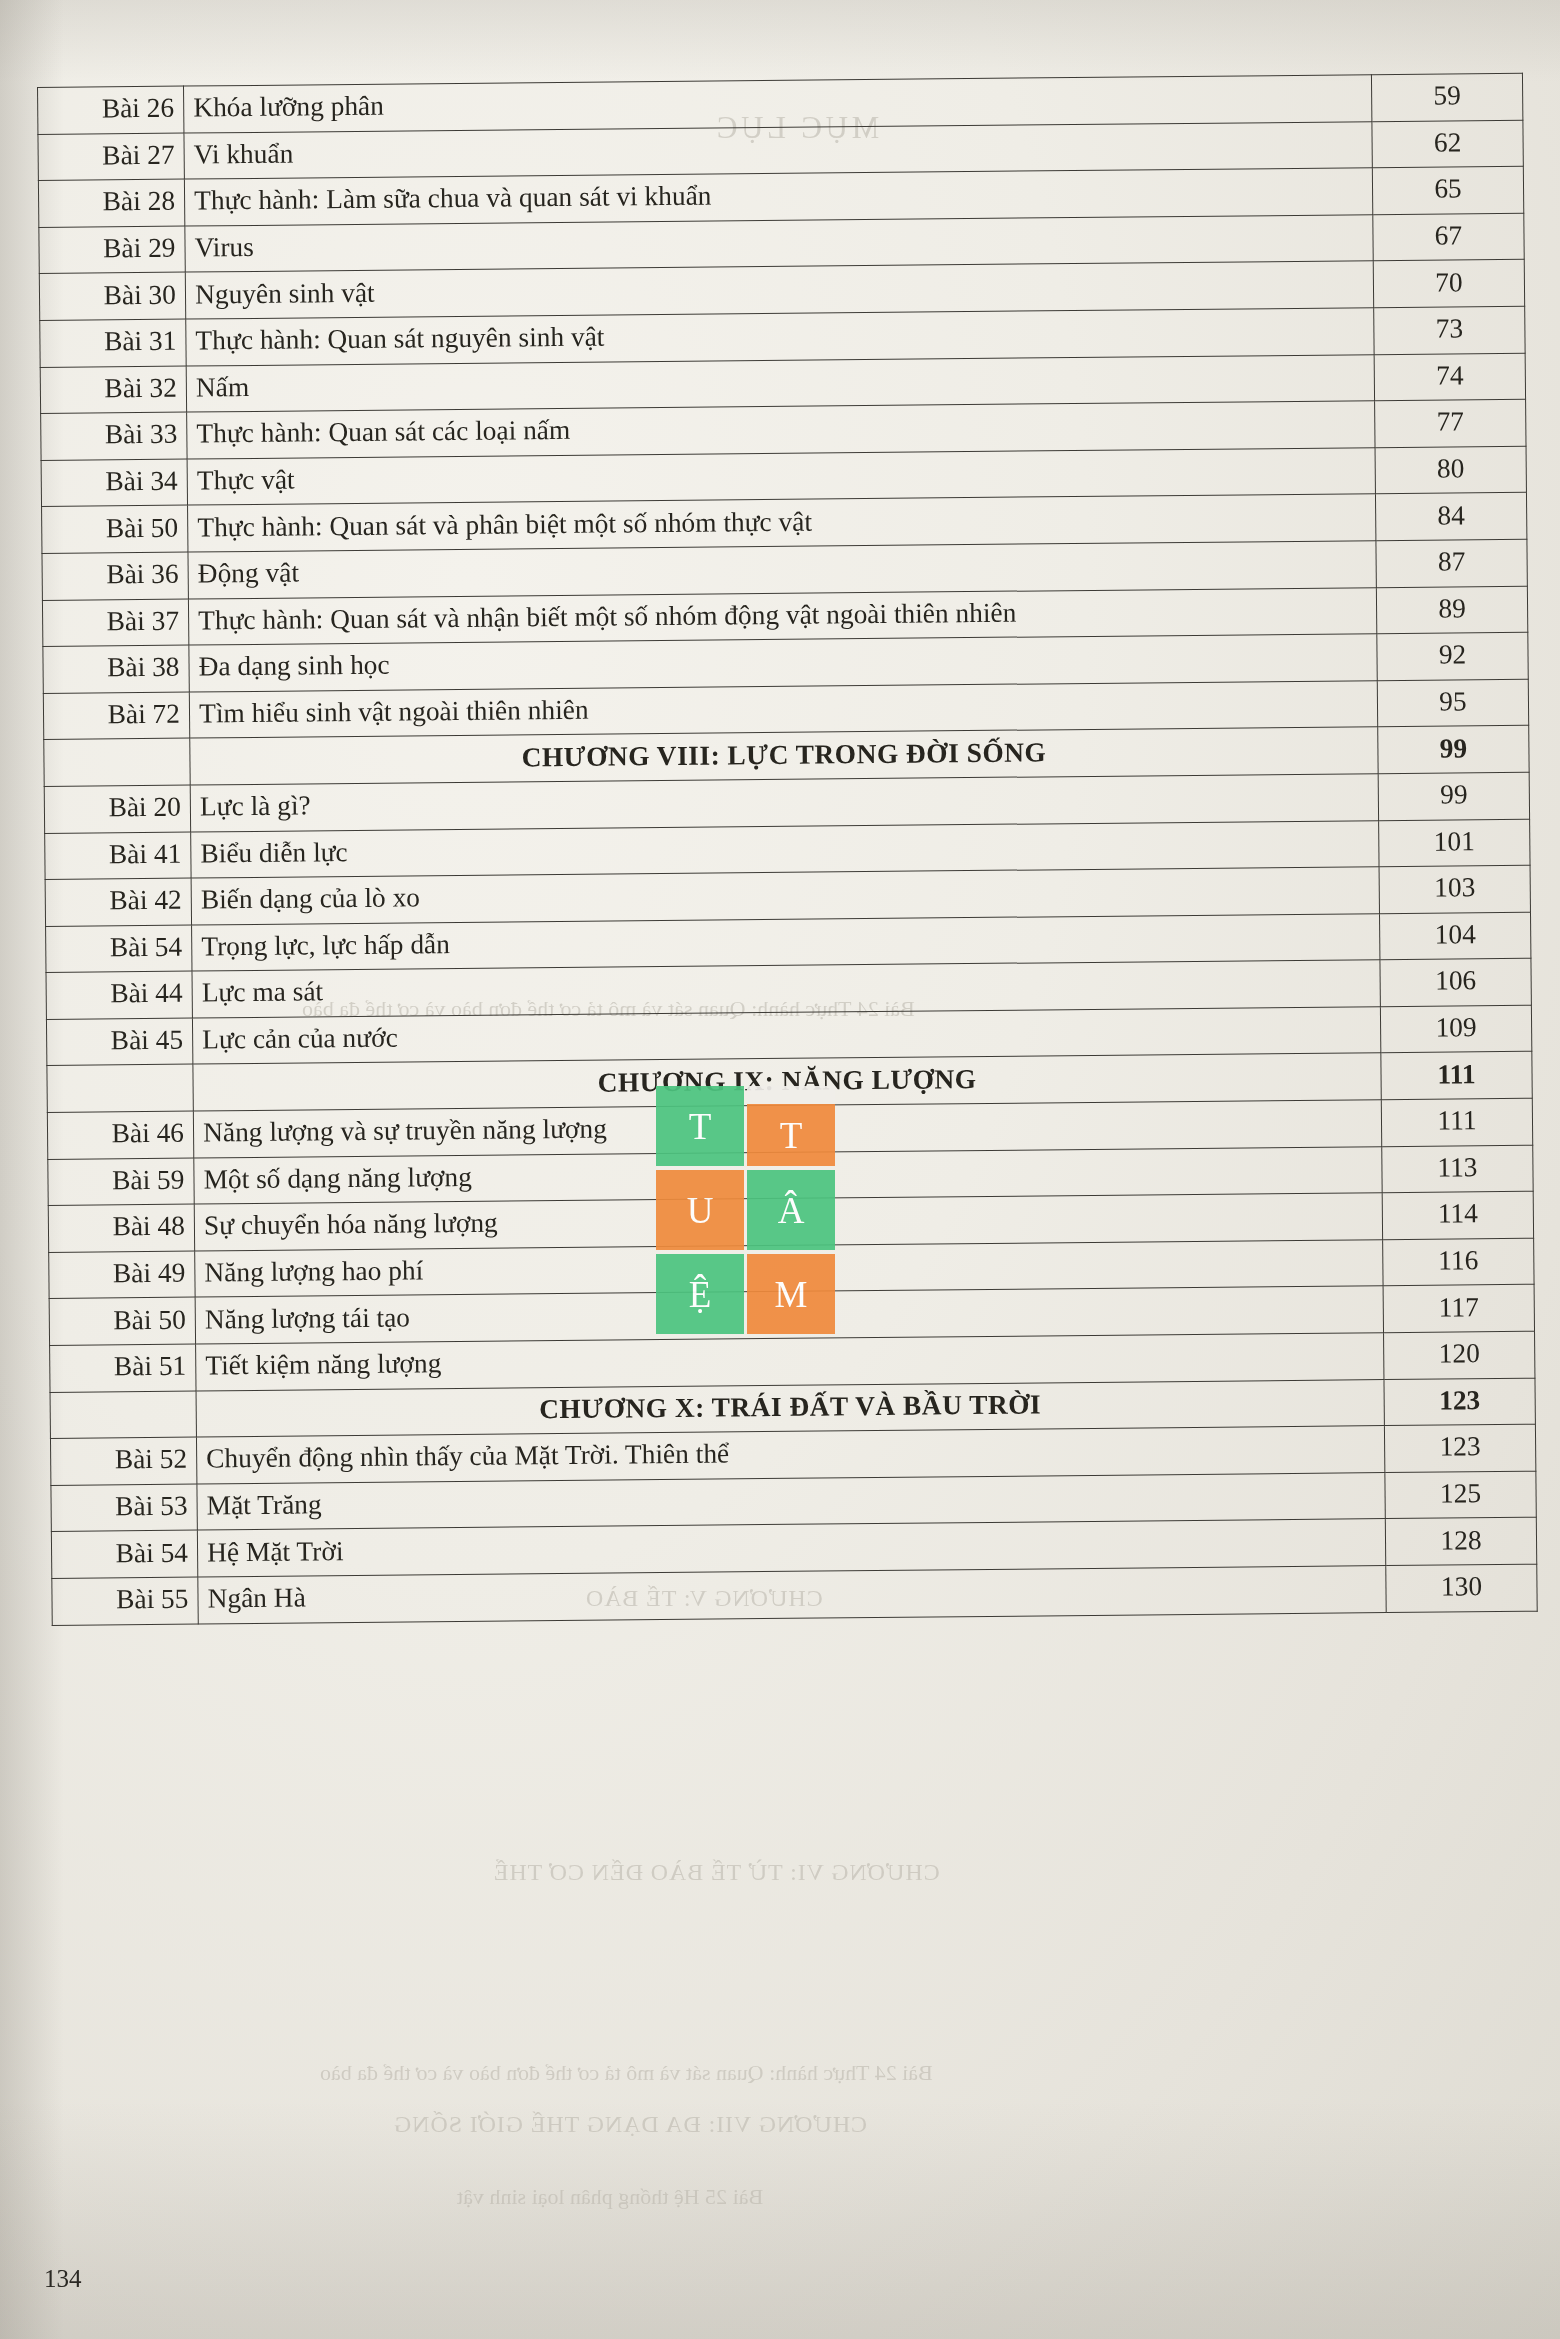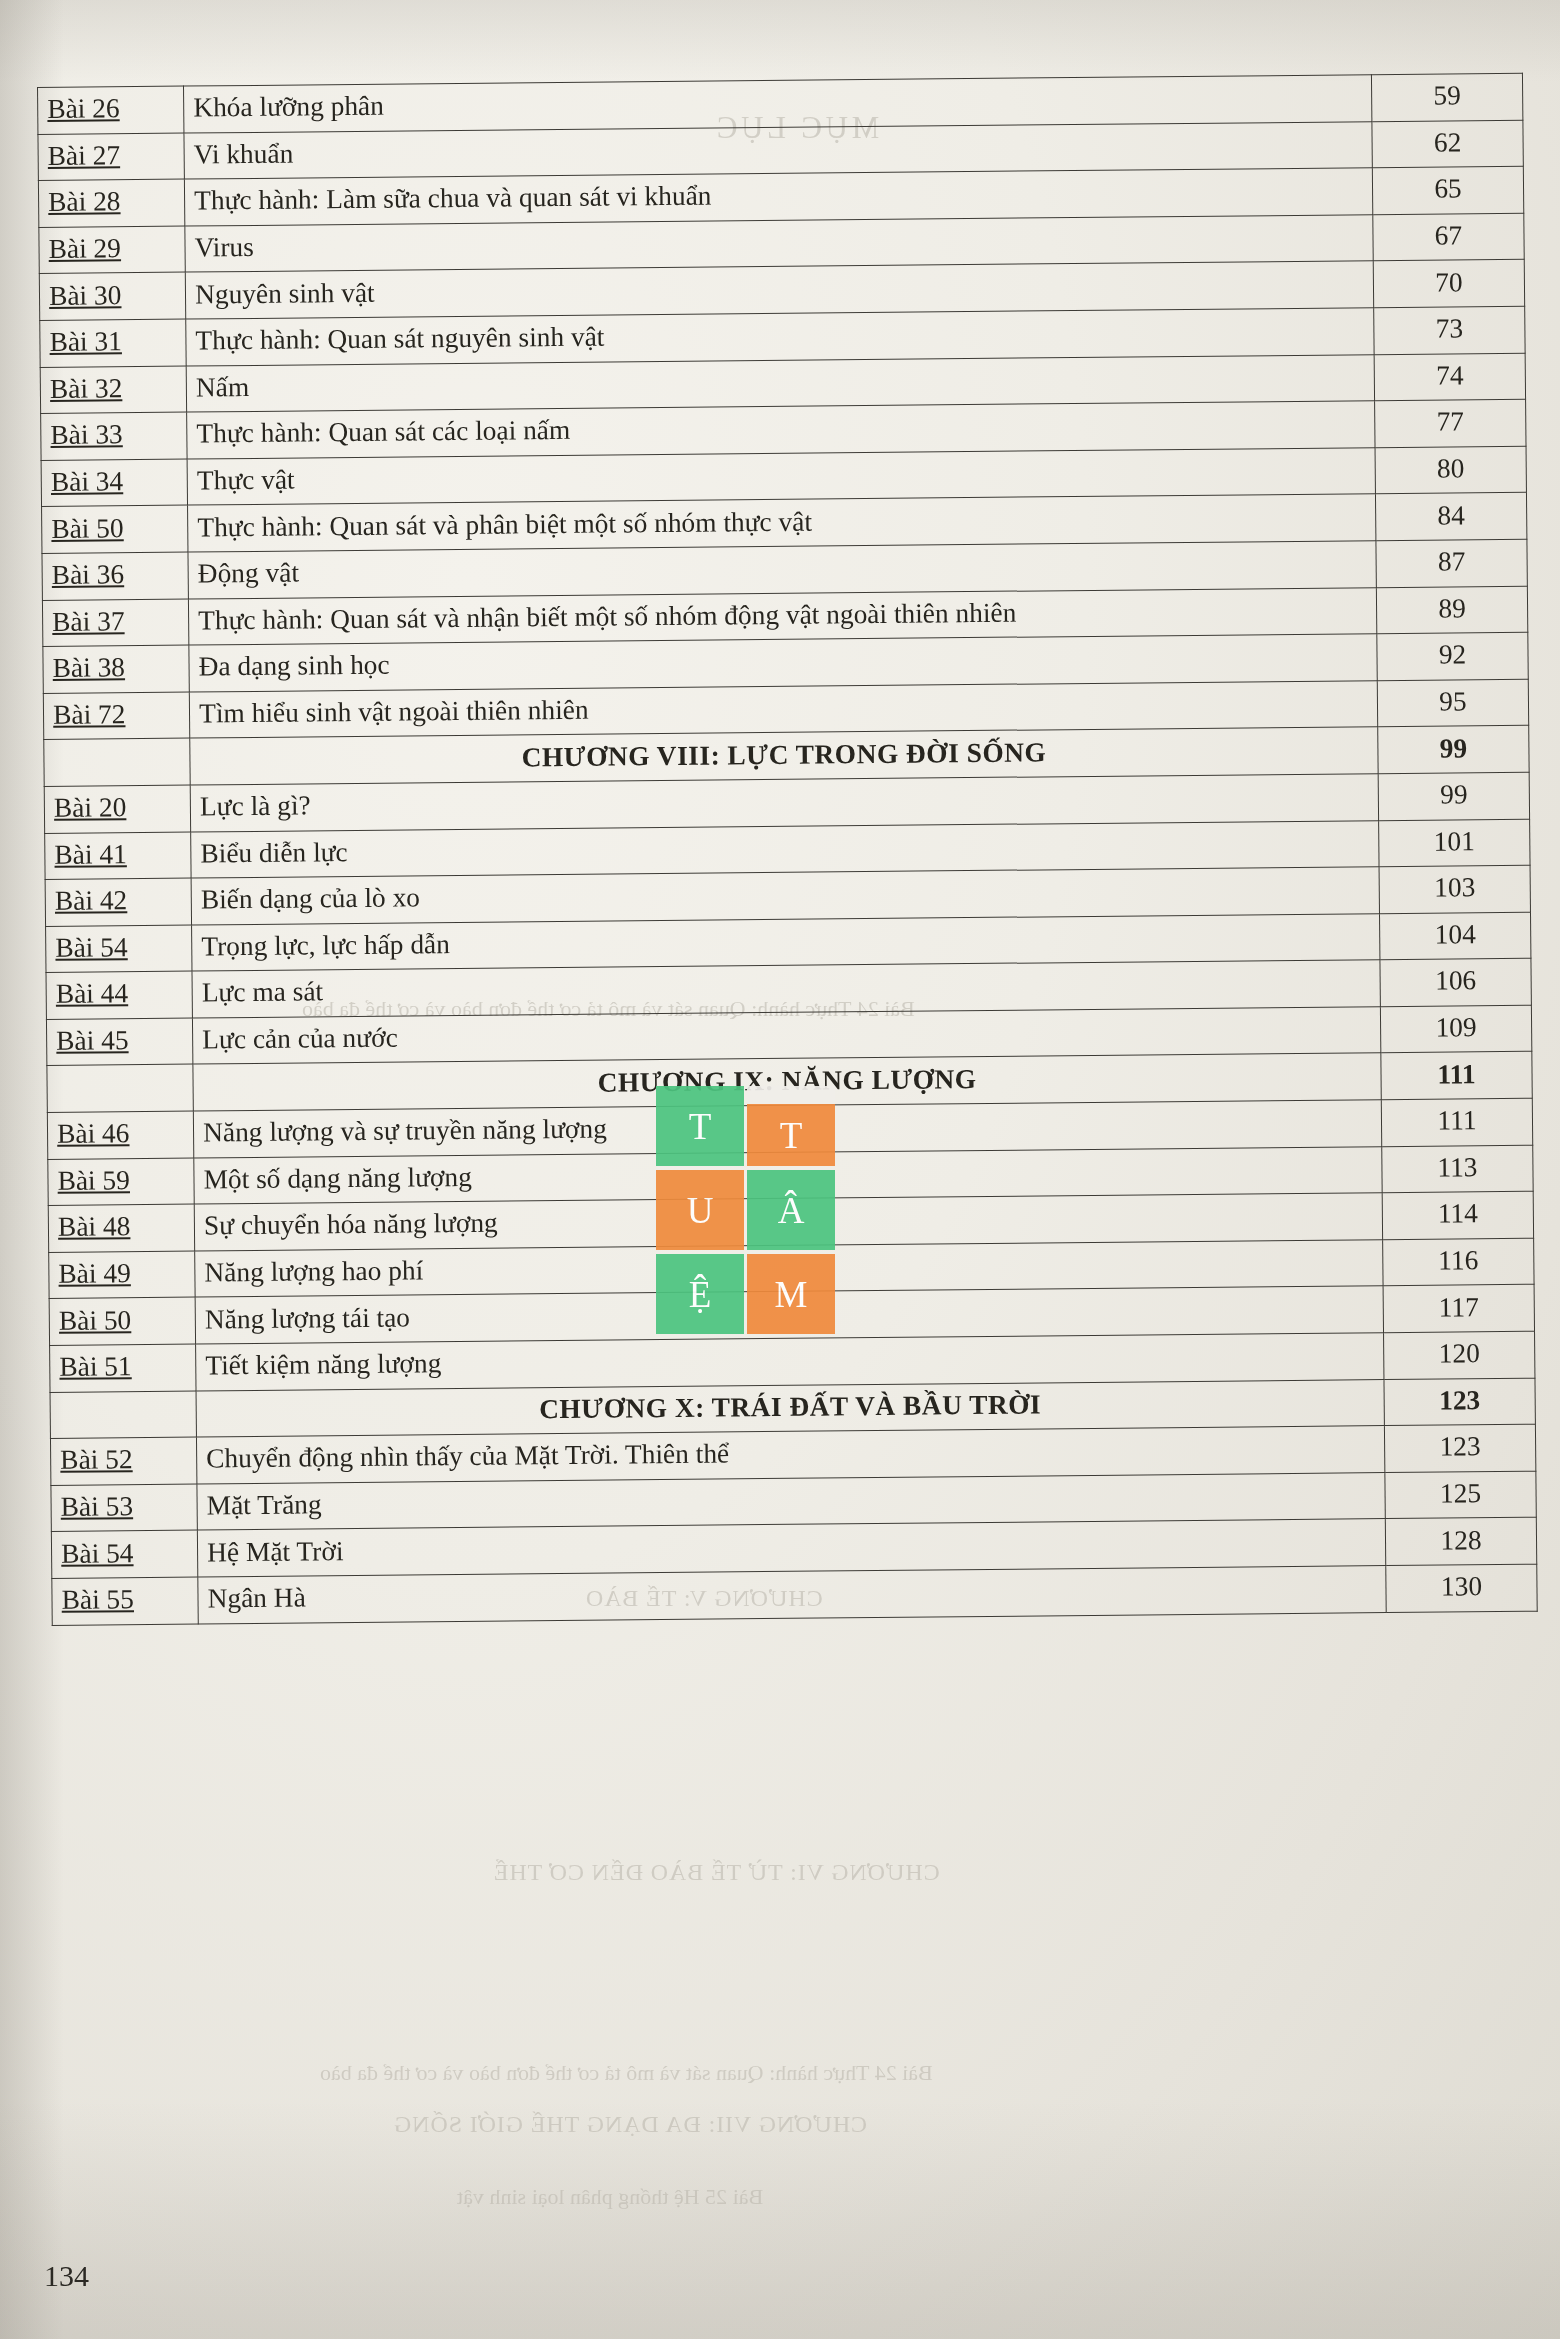--- a/index.html
+++ b/index.html
@@ -71,23 +71,22 @@
     line-height: 1.0;
     padding: 8.2px 9.1px 10px 9.1px;
     background: transparent;
     vertical-align: middle;
   }
   col.c-code { width: 146px; }
   col.c-title { width: 1188px; }
   col.c-page { width: 151px; }
 
   td.code {
-    text-align: left;
+    text-align: right;
     white-space: nowrap;
-    text-decoration: underline;
   }
   td.title {
     text-align: left;
     padding-left: 14.6px;
   }
   td.page {
     text-align: center;
     font-size: 27.4px;
   }
   tr.chapter td.title {
@@ -103,21 +102,21 @@
   
   .skew {
     transform: rotate(-0.55deg);
     transform-origin: left top;
   }
 
   .folio {
     position: absolute;
     left: 44px;
     bottom: 46px;
-    font-size: 30px;
+    font-size: 25px;
     color: #2b2924;
     font-family: "Liberation Serif", serif;
   }
 
   
   .watermark {
     position: absolute;
     left: 656px;
     top: 1086px;
     width: 183px;

